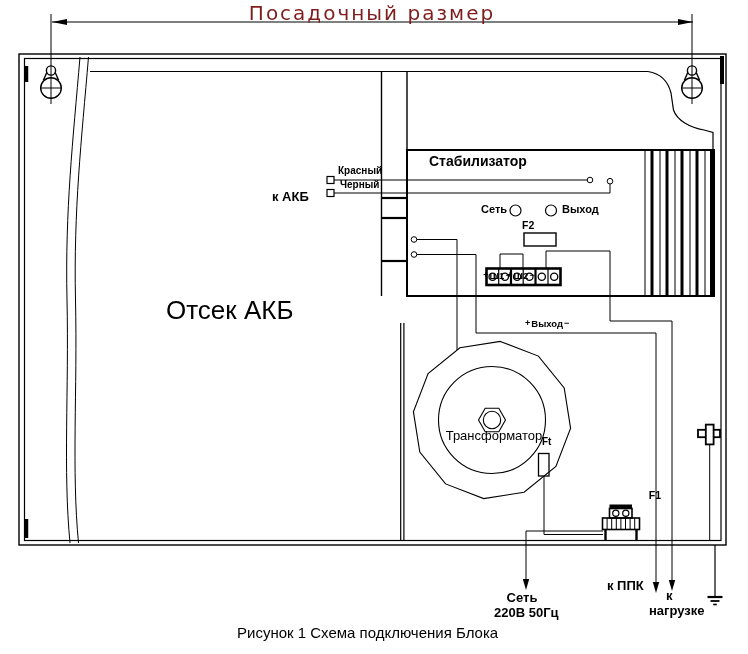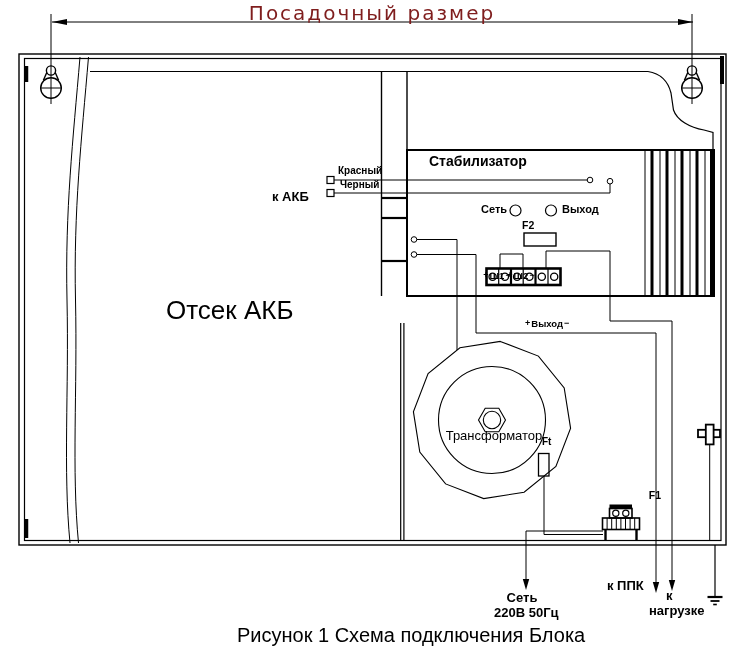--- a/index.html
+++ b/index.html
@@ -4,21 +4,21 @@
 <style>
   html,body{margin:0;padding:0;background:#ffffff;}
   #stage{position:relative;width:748px;height:654px;background:#fff;overflow:hidden;
          font-family:"Liberation Sans",sans-serif;color:#000;}
   #linework{position:absolute;left:0;top:0;}
   .lbl{position:absolute;white-space:nowrap;line-height:1.05;}
   .b{font-weight:bold;}
   .dim-title{font-family:"DejaVu Sans",sans-serif;font-size:20px;letter-spacing:2px;
              color:#7f1d1d;font-weight:400;width:266px;text-align:center;}
   .big{font-size:26px;font-weight:400;}
-  .cap{font-size:20px;font-weight:400;}
+  .cap{font-size:15px;font-weight:400;}
   .t14{font-size:14px;text-align:center;} .t13{font-size:13px;} .t11{font-size:11px;}
   .t10{font-size:10px;} .t105{font-size:10.5px;}
   .ctr{text-align:center;}
   .tgroup{position:absolute;top:270px;width:40px;text-align:center;font-size:9.5px;
           font-weight:bold;letter-spacing:0px;}
   .tgroup .sign{font-size:9px;position:relative;top:-1px;padding:0 1px;}
 </style>
 </head>
 <body>
 

